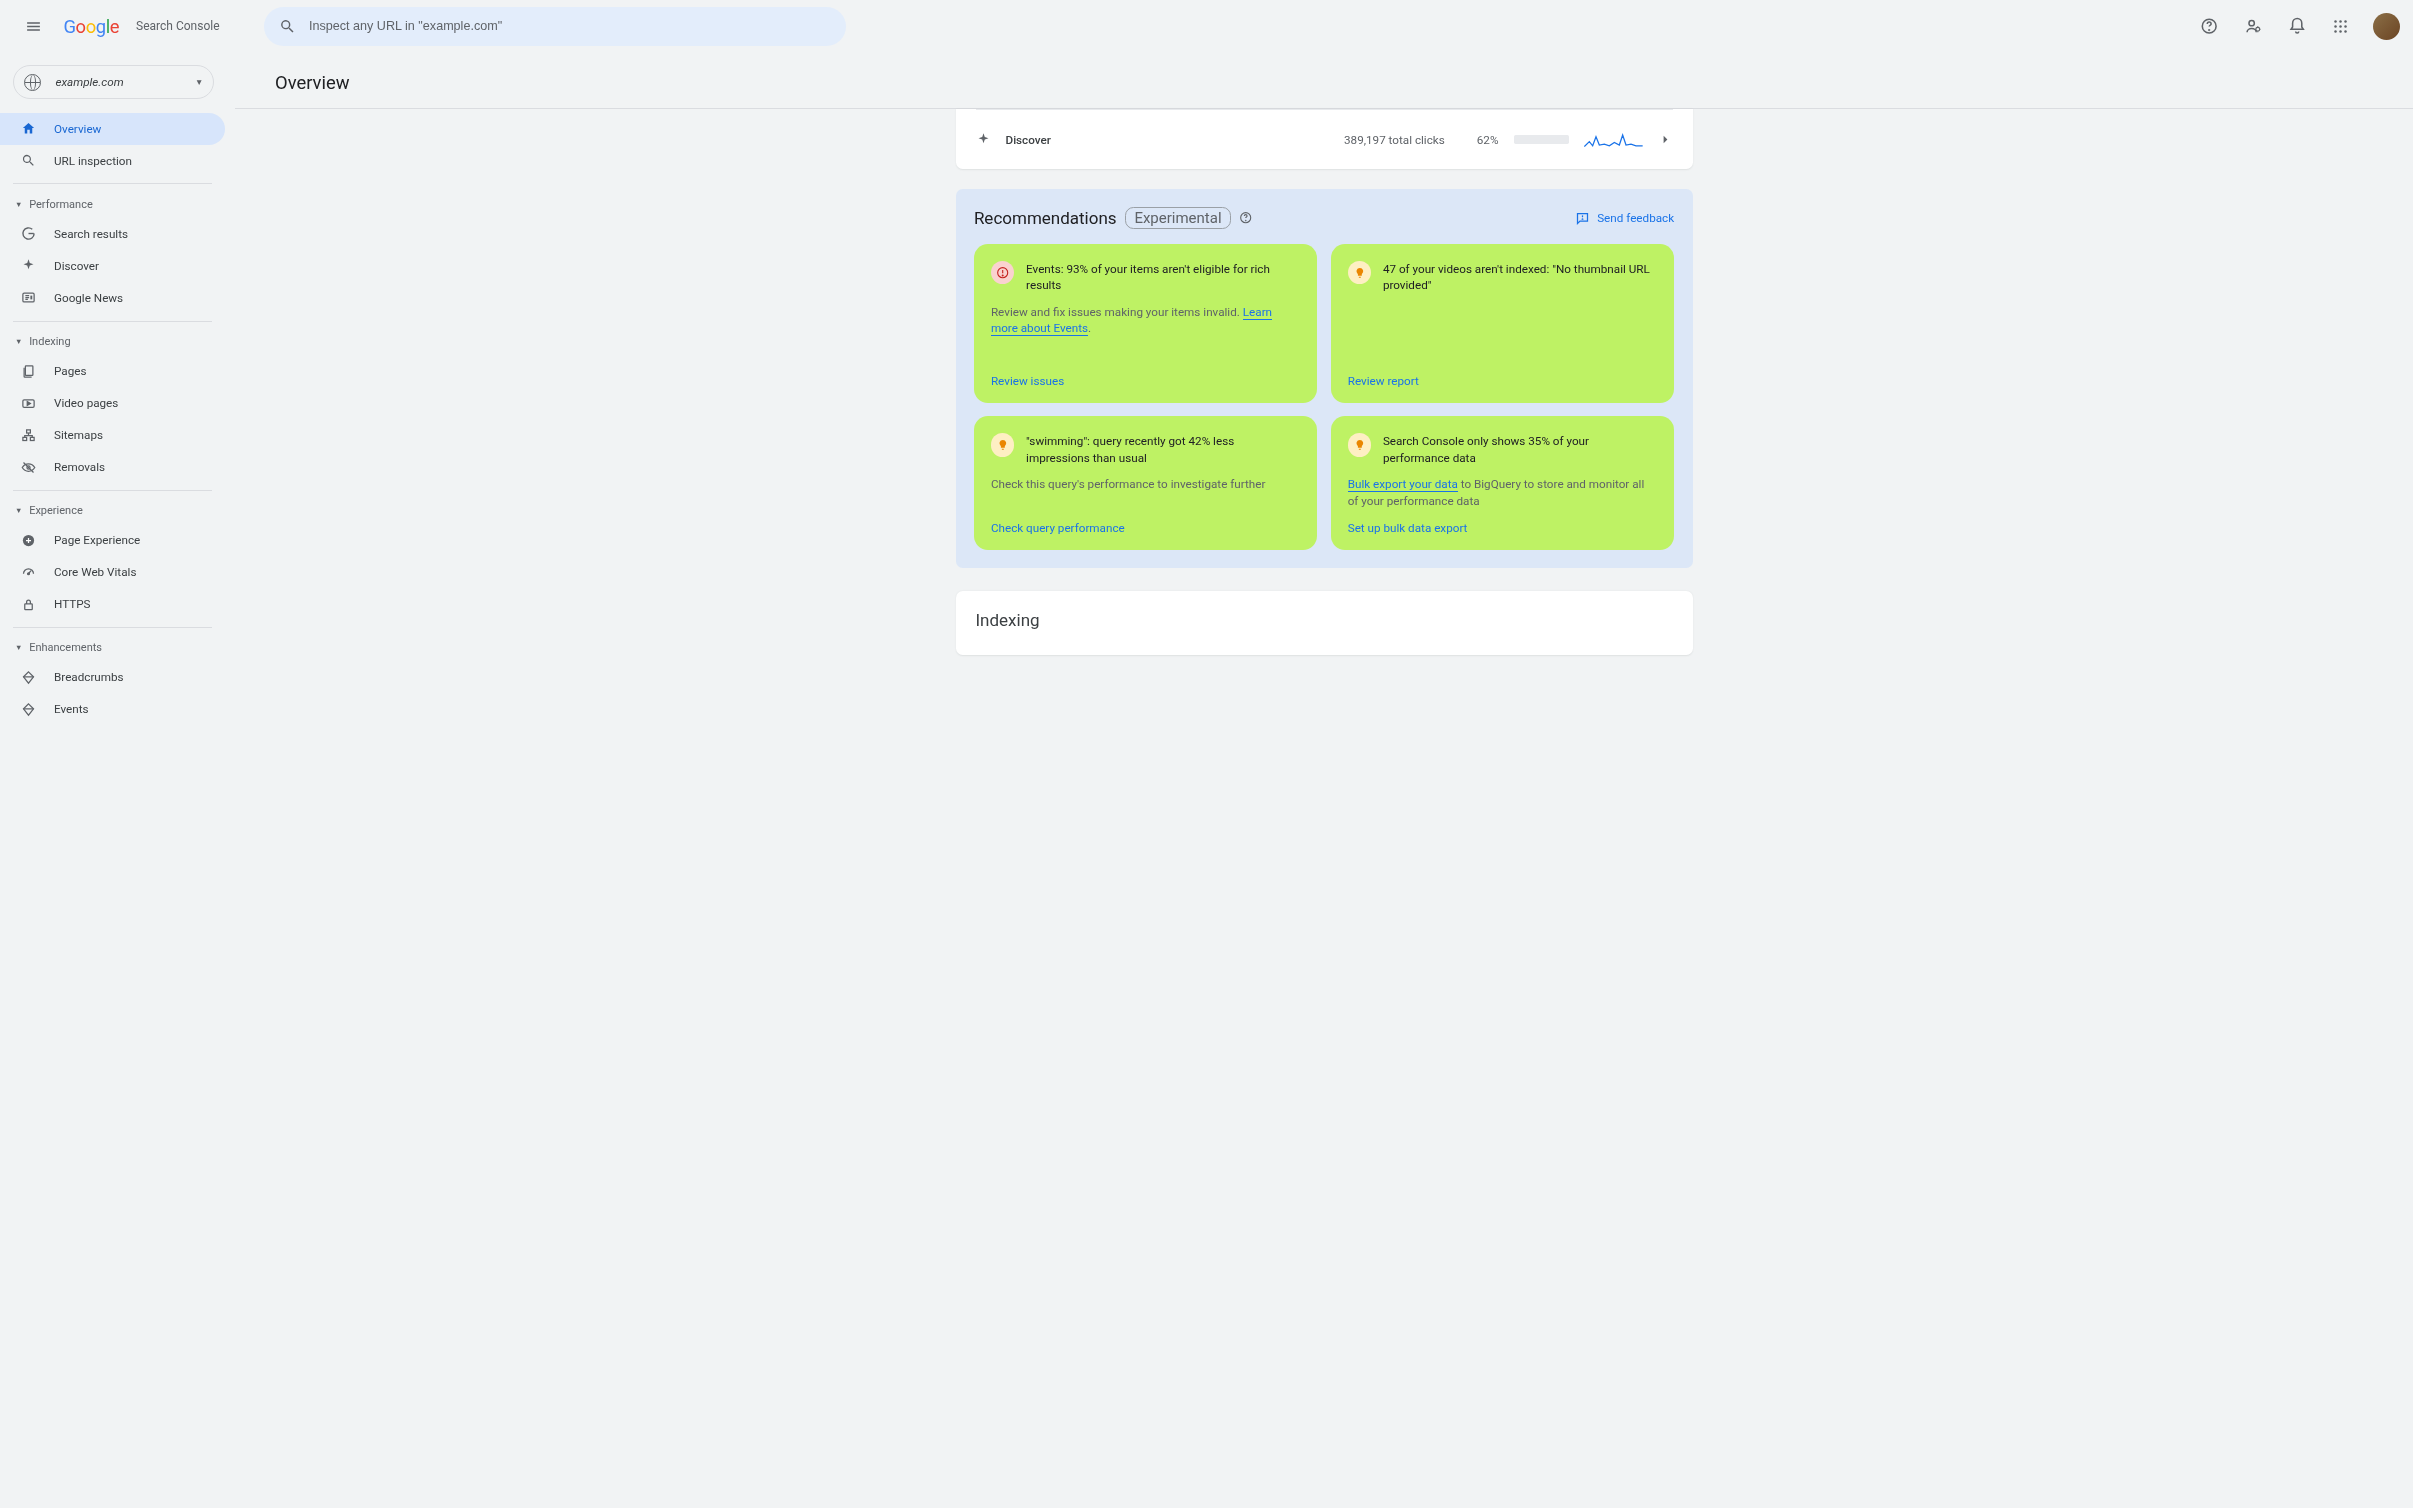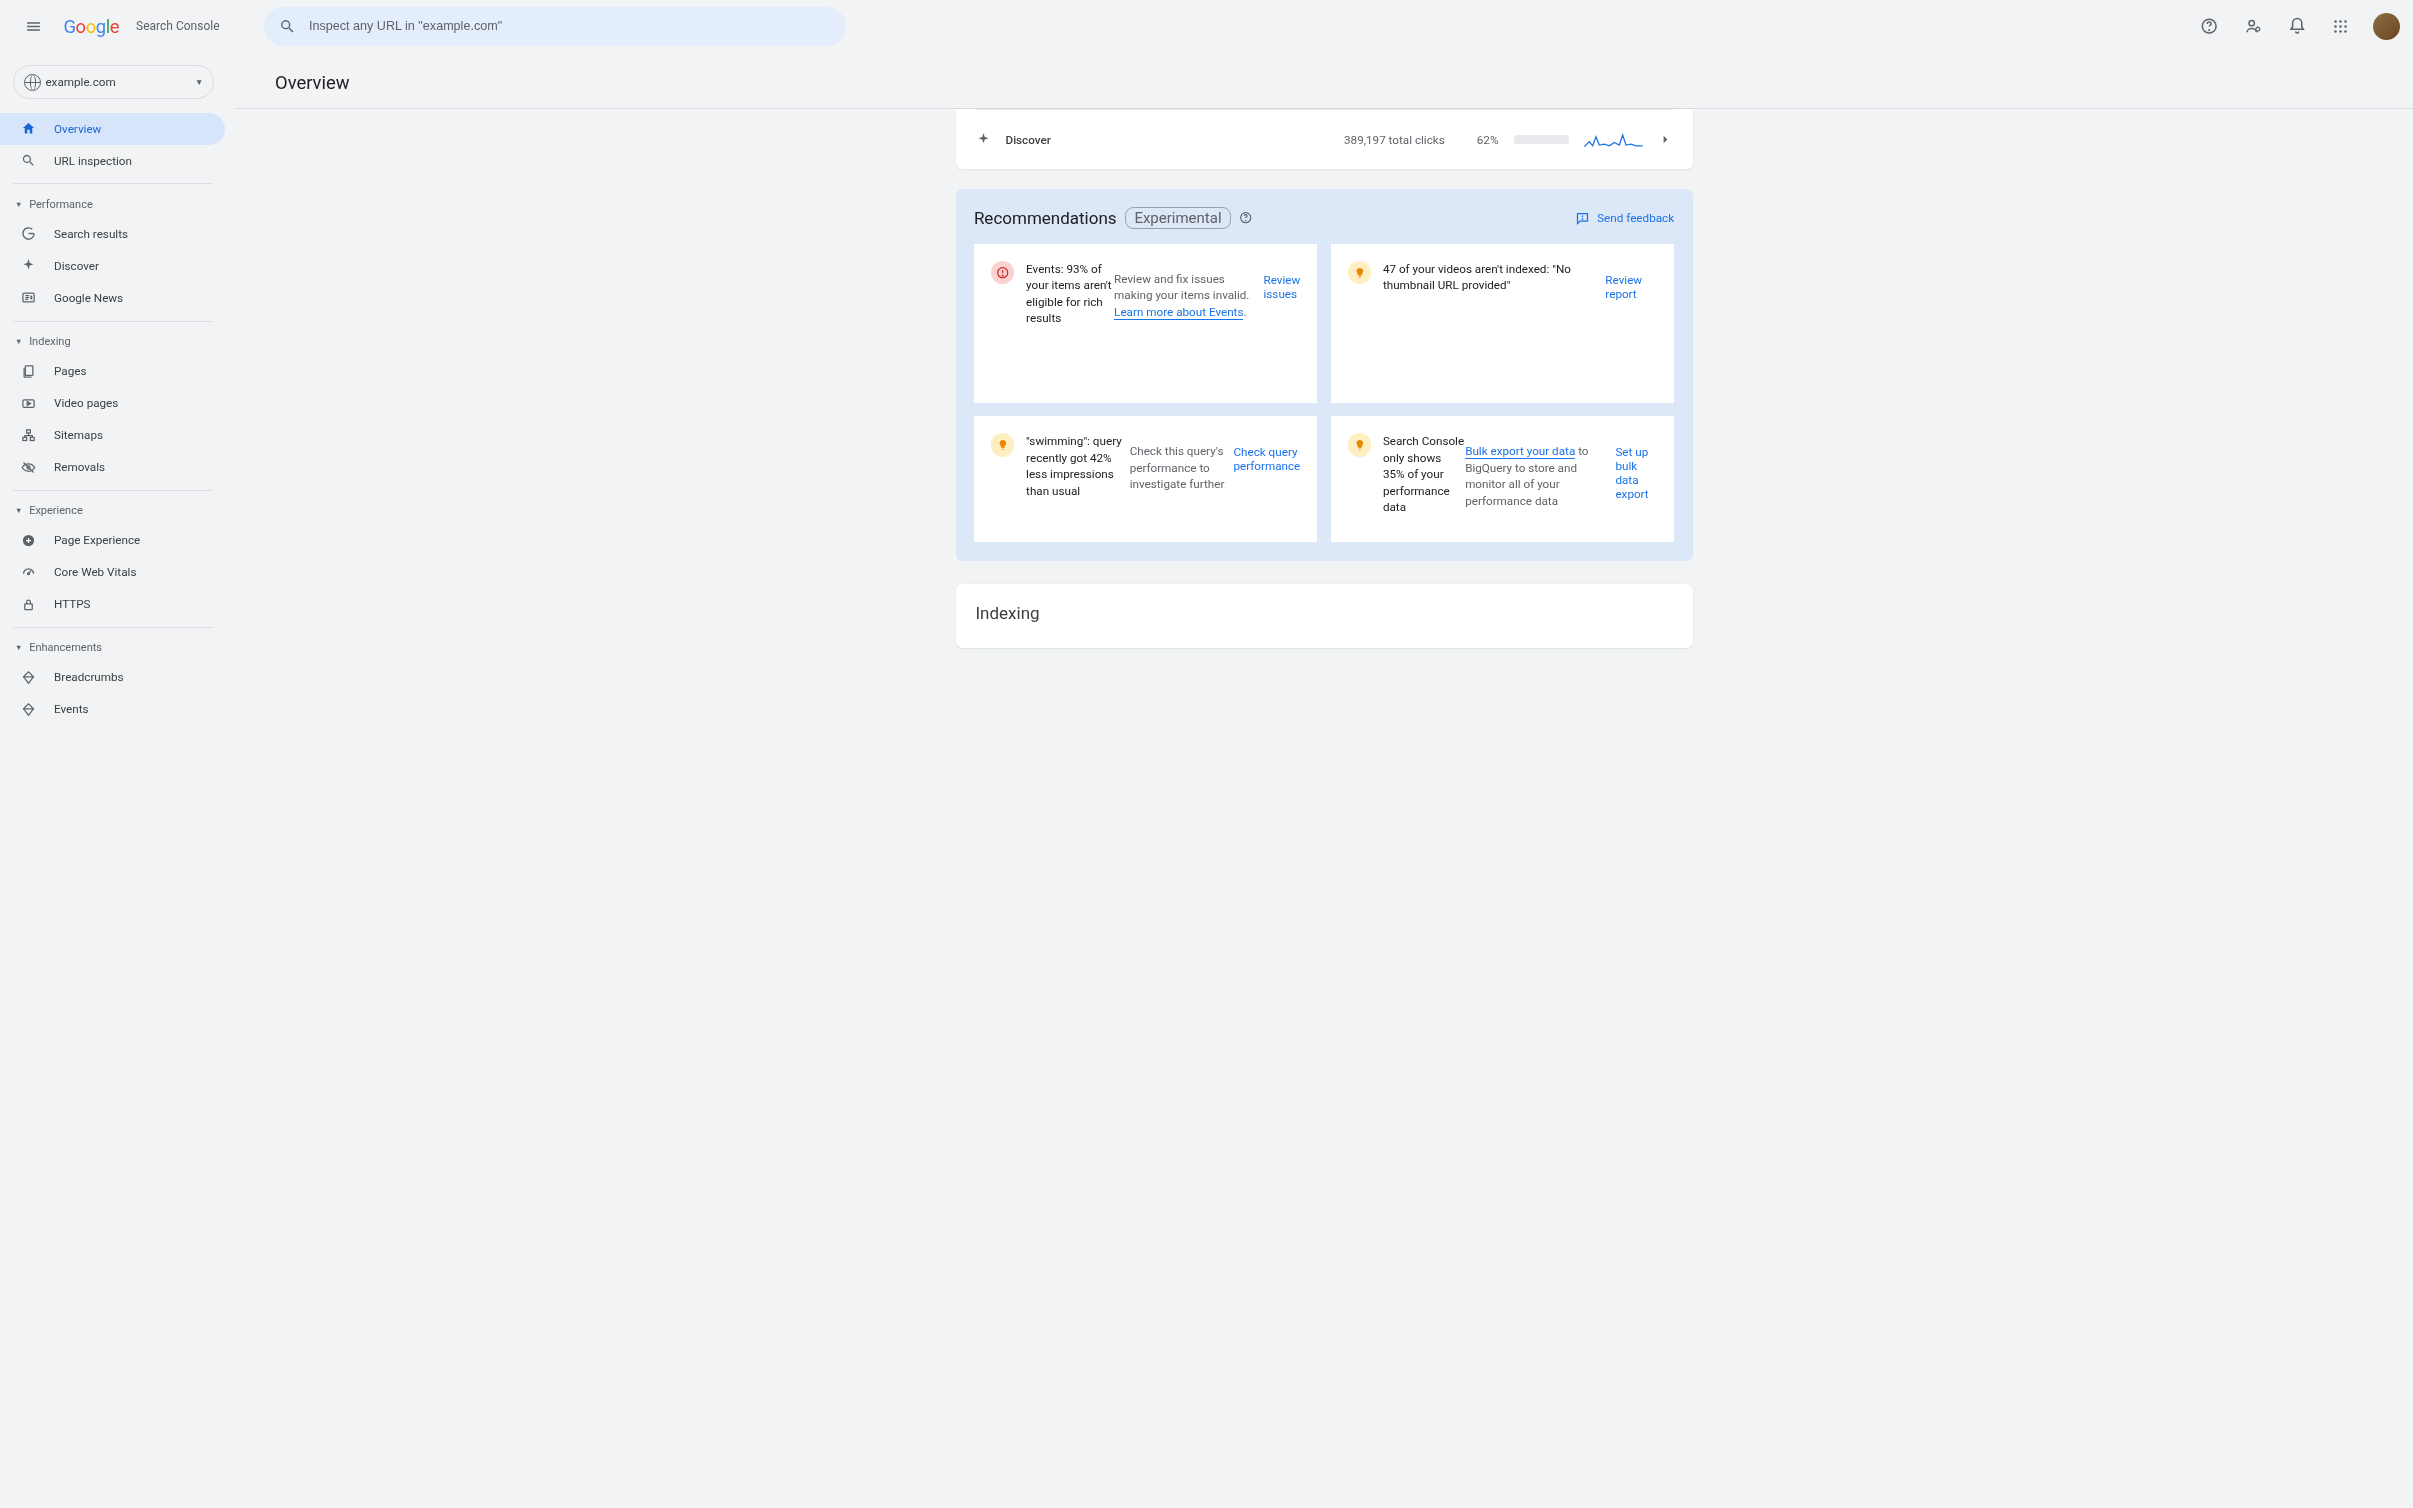--- a/index.html
+++ b/index.html
@@ -17,21 +17,21 @@
 .search-bar input { border: none; background: transparent; flex: 1; font-size: 12.6px; outline: none; color: #5f6368; }
 .search-bar input::placeholder { color: #5f6368; }
 .header-spacer { flex: 1; }
 .header-icons { display: flex; align-items: center; gap: 6.7px; }
 .hicon { width: 37px; height: 37px; display: flex; align-items: center; justify-content: center; color: #5f6368; border-radius: 50%; cursor: pointer; }
 .avatar { width: 27px; height: 27px; border-radius: 50%; background: linear-gradient(135deg,#8B6F47,#6B4423); margin-left: 6.7px; cursor: pointer; }
 
 
 .body { display: flex; flex: 1; overflow: hidden; }
 .sidebar { width: 235px; padding: 10px 10px 10px 0; overflow-y: auto; }
-.property-pill { margin: 3.4px 0 13.4px 13.4px; width: 201px; height: 32px; border: 0.8px solid #dadce0; border-radius: 17px; display: flex; align-items: center; padding: 16px 10px; gap: 4px; background: #fff0; cursor: pointer; }
+.property-pill { margin: 3.4px 0 13.4px 13.4px; width: 201px; height: 32px; border: 0.8px solid #dadce0; border-radius: 17px; display: flex; align-items: center; padding: 16px 10px; gap: 14px; background: #fff0; cursor: pointer; font-style: italic; }
 .property-pill .globe { width: 17px; height: 17px; border: 1.3px solid #5f6368; border-radius: 50%; position: relative; }
 .property-pill .globe::before { content:''; position:absolute; inset:0; border-left:1.3px solid #5f6368; border-right:1.3px solid #5f6368; border-radius:50%; left:4.2px; right:4.2px; }
 .property-pill .globe::after { content:''; position:absolute; left:0; right:0; top:50%; border-top:1.3px solid #5f6368; }
 .property-pill span.txt { flex: 1; font-size: 11.7px; color: #3c4043; }
 .property-pill .caret { color: #5f6368; font-size: 8.4px; }
 
 .nav-item { display: flex; align-items: center; height: 32px; padding: 0 10px 0 20px; gap: 17px; border-radius: 0 17px 17px 0; cursor: pointer; color: #3c4043; font-size: 11.7px; }
 .nav-item.active { background: #d7e5fb; color: #1967d2; }
 .nav-item .nicon { width: 17px; display: flex; justify-content: center; color: #5f6368; }
 .nav-item.active .nicon { color: #1967d2; }
@@ -64,21 +64,21 @@
 
 .reco-section { background: #dce7f7; border-radius: 6.7px; margin-top: 20px; padding: 18.4px; }
 .reco-header { display: flex; align-items: center; gap: 8.4px; margin-bottom: 15px; }
 .reco-title { font-size: 17px; color: #202124; }
 .reco-badge { border: 0.8px solid #9aa0a6; border-radius: 8.4px; padding: 0.8px 8.4px; font-size: 15px; color: #5f6368; }
 .reco-help { color: #5f6368; }
 .reco-header .spacer { flex: 1; }
 .reco-feedback { display: flex; align-items: center; gap: 6.7px; color: #1a73e8; font-size: 11.7px; cursor: pointer; }
 
 .reco-grid { display: grid; grid-template-columns: 1fr 1fr; gap: 13.4px; }
-.reco-card { background: #ffffff; border-radius: 0; padding: 17px 17px 15px 17px; display: flex; flex-direction: row; min-height: 159px; }
+.reco-card { background: #bef264; border-radius: 14px; padding: 17px 17px 15px 17px; display: flex; flex-direction: column; min-height: 159px; }
 .reco-card-top { display: flex; gap: 11.7px; }
 .reco-icon { width: 23.5px; height: 23.5px; border-radius: 50%; flex-shrink: 0; display: flex; align-items: center; justify-content: center; font-size: 11.7px; }
 .reco-icon.error { background: #fad2cf; color: #c5221f; }
 .reco-icon.tip { background: #feefc3; color: #ea8600; }
 .reco-card-title { font-size: 11.7px; color: #202124; line-height: 1.4; }
 .reco-card-body { font-size: 11.7px; color: #5f6368; line-height: 1.4; margin-top: 10px; }
 .reco-card-body a, .link { color: #1a73e8; text-decoration: none; border-bottom: 0.8px solid #1a73e8; cursor: pointer; }
 .reco-card .spacer { flex: 1; }
 .reco-action { font-size: 11.7px; color: #1a73e8; margin-top: 11.7px; cursor: pointer; }
 

